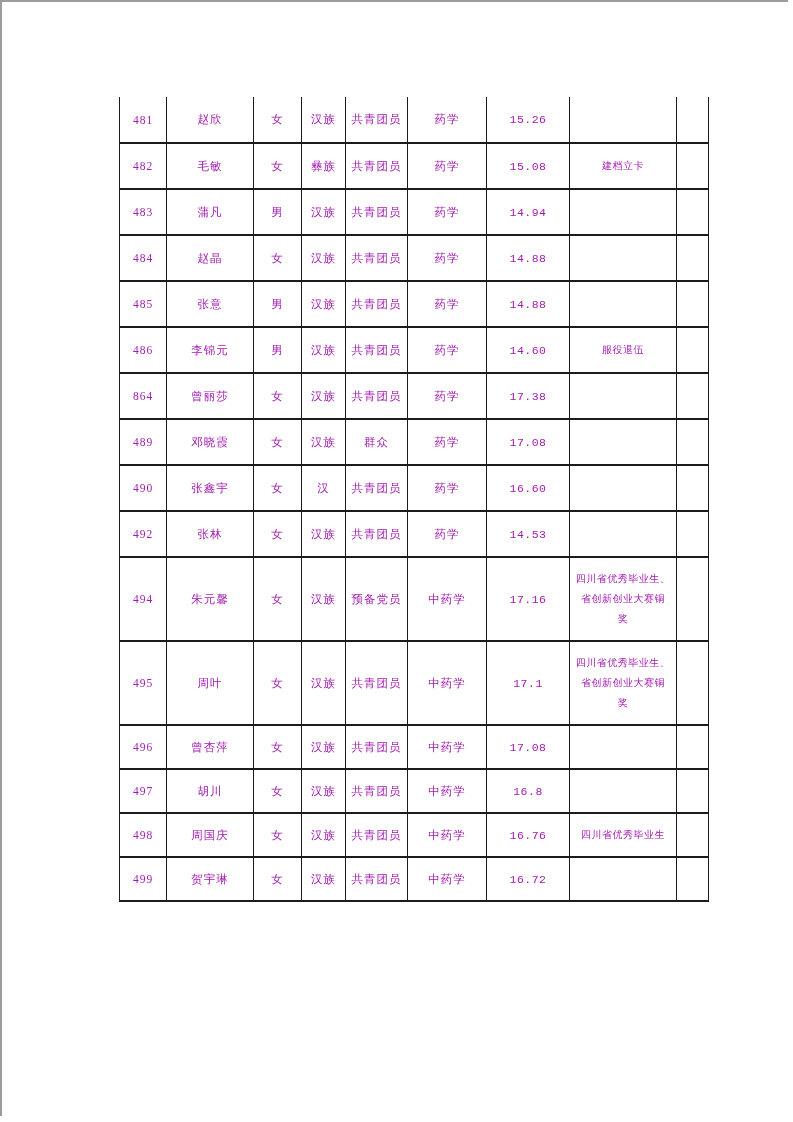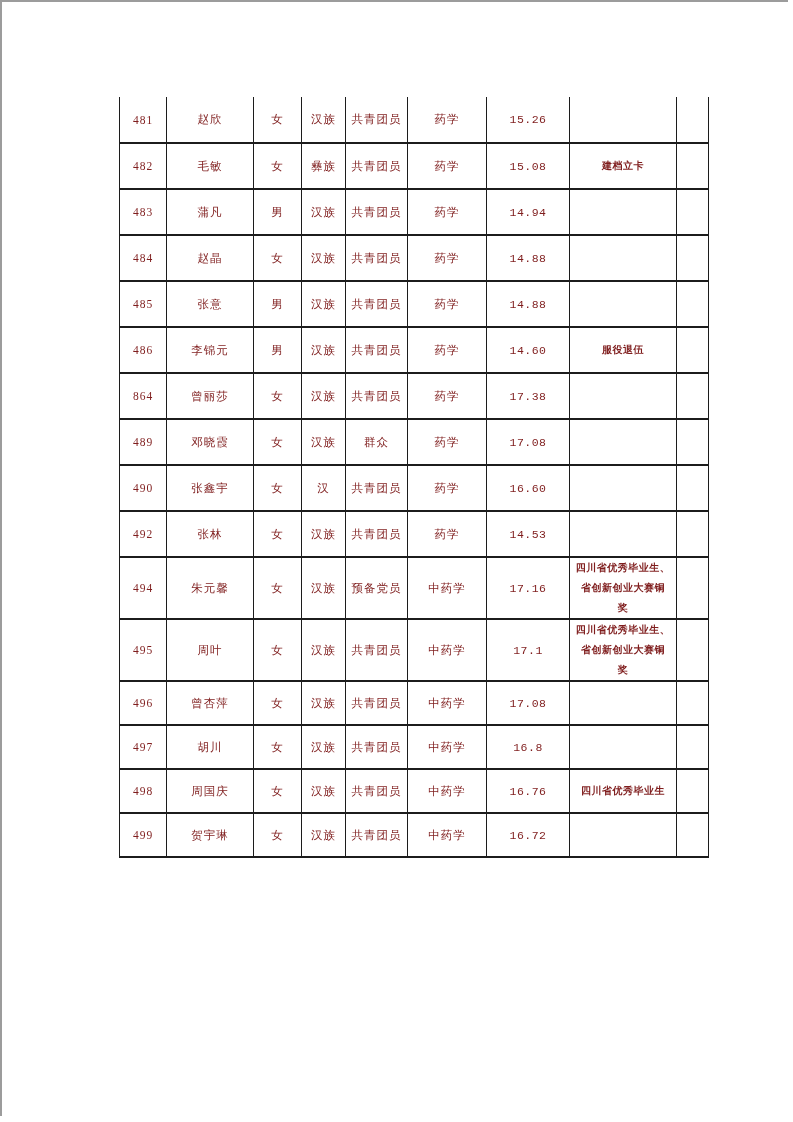--- a/index.html
+++ b/index.html
@@ -28,21 +28,21 @@
     width: 2px; height: 1116px;
     background: #9c9c9c;
   }
   table.roster {
     position: absolute;
     left: 119px;
     top: 97px;
     width: 484px;
     table-layout: fixed;
     border-collapse: collapse;
-    color: #7f1d1d;
+    color: #a21caf;
   }
   table.roster td {
     border: solid #1c1c1c;
     border-width: 2px 1px;
     text-align: center;
     vertical-align: middle;
     padding: 0 2px;
     font-size: 11.5px;
     letter-spacing: 1px;
     overflow: hidden;
@@ -53,22 +53,21 @@
   table.roster td.col-score {
     letter-spacing: 0.5px;
     word-spacing: 2px;
     font-family: Liberation Mono, monospace;
   }
   table.roster td.col-remarks {
     font-size: 10px;
     line-height: 20px;
     letter-spacing: 0.5px;
     white-space: pre-line;
-    padding: 0 5px;
-    font-weight: bold;
+    padding: 11px 5px;
   }
   tr.row-regular  { height: 46px; }
   tr.row-short    { height: 44px; }
   tr.row-tall     { height: 62px; }
 </style>
 </head>
 <body>
 
 <div class="page">
   <div class="page-border-top"></div>

